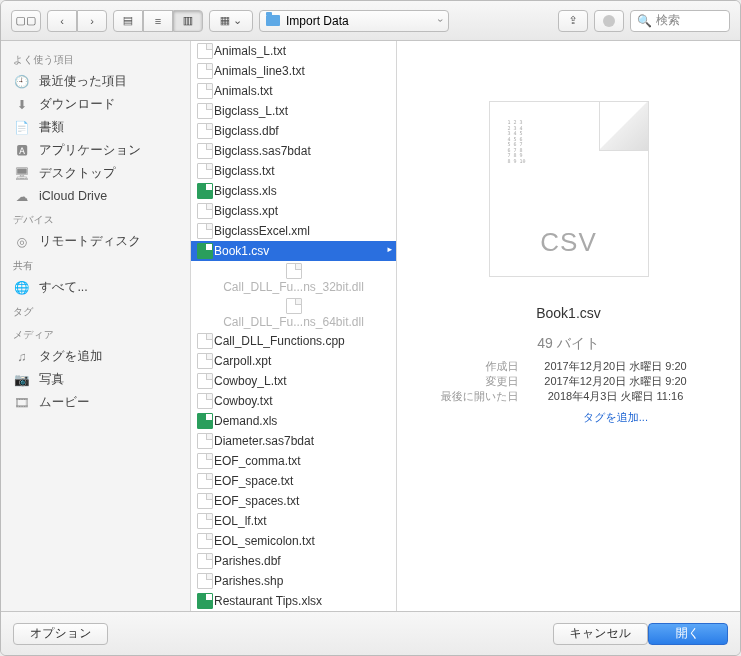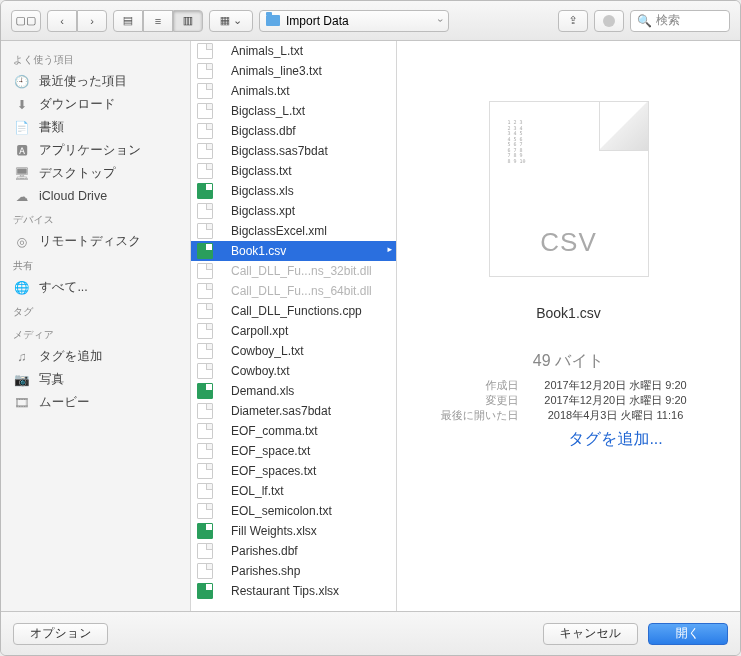--- a/index.html
+++ b/index.html
@@ -22,43 +22,43 @@
 
 
 .main { flex:1; display:flex; background:#fff; min-height:0; }
 .sidebar { width:190px; background:#f4f4f4; border-right:1px solid #d6d6d6; overflow-y:auto; padding:6px 0 10px; }
 .sb-header { font-size:10px; color:#888; padding:6px 12px 3px; }
 .sb-item { display:flex; align-items:center; gap:8px; padding:3px 12px; font-size:12.5px; color:#444; }
 .sb-icon { width:18px; height:16px; display:flex; align-items:center; justify-content:center; color:#8a8a8a; }
 .tag-dot { width:12px; height:12px; border-radius:50%; background:#c8c8c8; }
 
 .file-col { width:206px; border-right:1px solid #d6d6d6; overflow-y:auto; font-size:12px; }
-.file-row { display:flex; align-items:center; gap:18px; padding:2px 6px; white-space:nowrap; overflow:hidden; text-overflow:ellipsis; color:#333; }
-.file-row.dim { color:#b5b5b5; }
+.file-row { display:flex; align-items:center; gap:1px; padding:2px 6px; white-space:nowrap; overflow:hidden; text-overflow:ellipsis; color:#333; }
+.file-row.dim { color:#b5b5b5;flex-direction:column; }
 .file-row.sel { background:#2a6fdf; color:#fff; }
 .file-ic { width:16px; height:16px; flex-shrink:0; background:#fff; border:1px solid #ccc; border-radius:1px; position:relative; }
 .file-ic::after { content:""; position:absolute; top:0; right:0; width:5px; height:5px; border-left:1px solid #ccc; border-bottom:1px solid #ccc; background:#f5f5f5; }
 .file-ic.xls { background:#2a9e5c; border-color:#2a9e5c; }
 .file-ic.xls::after { background:#fff; border-color:#fff; }
 
 .preview { flex:1; display:flex; flex-direction:column; align-items:center; padding:30px 20px 10px; overflow:auto; }
 .preview-card { width:160px; height:176px; background:#fff; border:1px solid #ddd; position:relative; display:flex; align-items:flex-end; justify-content:center; padding-bottom:18px; margin-top:30px; }
 .preview-card::before { content:""; position:absolute; top:0; right:0; width:48px; height:48px; background:linear-gradient(135deg,#fff 48%, #eee 50%, #ddd 100%); border-bottom:1px solid #ddd; border-left:1px solid #ddd; }
 .preview-grid { position:absolute; top:18px; left:18px; font-size:5px; line-height:1.1; color:#aaa; font-family:monospace; }
 .preview-ext { font-size:26px; color:#aaa; letter-spacing:1px; }
 .preview-name { margin-top:28px; font-size:14px; color:#333; }
-.preview-meta { margin-top:30px; font-size:16px; color:#888; }
+.preview-meta { margin-top:14px; font-size:14px; color:#888; }
 .preview-rows { margin-top:6px; font-size:11px; }
 .preview-rows .r { display:flex; gap:12px; justify-content:center; }
 .preview-rows .k { color:#999; text-align:right; width:82px; }
 .preview-rows .v { color:#444; text-align:center; width:170px; }
-.preview-tags { color:#2066d3; font-size:16px; margin-top:18px; }
-
-
-.footer { height:44px; background:linear-gradient(#f7f7f7,#ebebeb); border-top:1px solid #c5c5c5; display:flex; align-items:center; padding:0 12px; gap:10px; }
+.preview-tags { color:#2066d3; font-size:11px; margin-top:18px; }
+
+
+.footer { height:44px; background:linear-gradient(#f7f7f7,#ebebeb); border-top:1px solid #c5c5c5; display:flex; align-items:center; padding:0 12px; }
 .btn { height:22px; padding:0 16px; border:1px solid #bcbcbc; border-radius:4px; background:linear-gradient(#fdfdfd,#f0f0f0); font-size:12px; color:#333; display:flex; align-items:center; min-width:80px; justify-content:center; }
 .btn.primary { background:linear-gradient(#5aa6f7,#2a7de8); color:#fff; border-color:#2a6cd0; }
 .nav-arrow{position:absolute;right:4px;top:3px;font-size:9px;color:#999;}
 </style>
 </head>
 <body>
 
 <div class="toolbar">
   <div class="tb-group">
     <div class="tb-btn only">▢▢</div>
@@ -238,24 +238,20 @@
         <span class="file-ic"></span>
         <span>EOF_spaces.txt</span>
       </div>
       <div class="file-row">
         <span class="file-ic"></span>
         <span>EOL_lf.txt</span>
       </div>
       <div class="file-row">
         <span class="file-ic"></span>
         <span>EOL_semicolon.txt</span>
-      </div>
-      <div class="file-row">
-        <span class="file-ic xls"></span>
-        <span>Fill Weights.xlsx</span>
       </div>
       <div class="file-row">
         <span class="file-ic"></span>
         <span>Parishes.dbf</span>
       </div>
       <div class="file-row">
         <span class="file-ic"></span>
         <span>Parishes.shp</span>
       </div>
       <div class="file-row">

